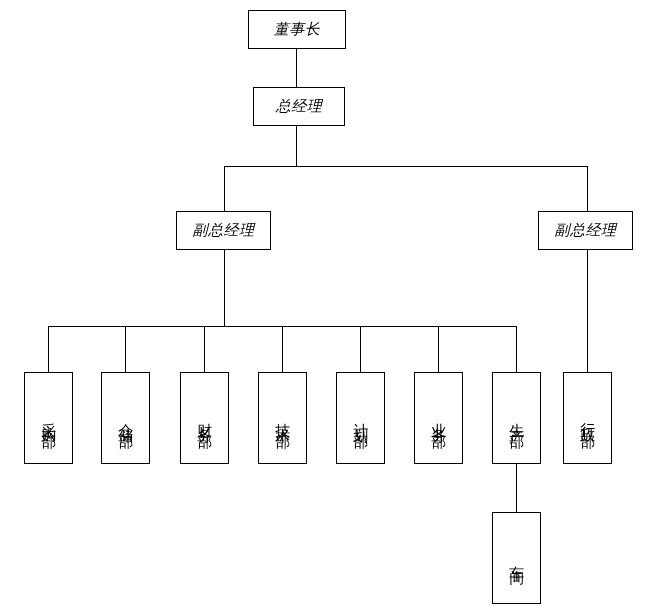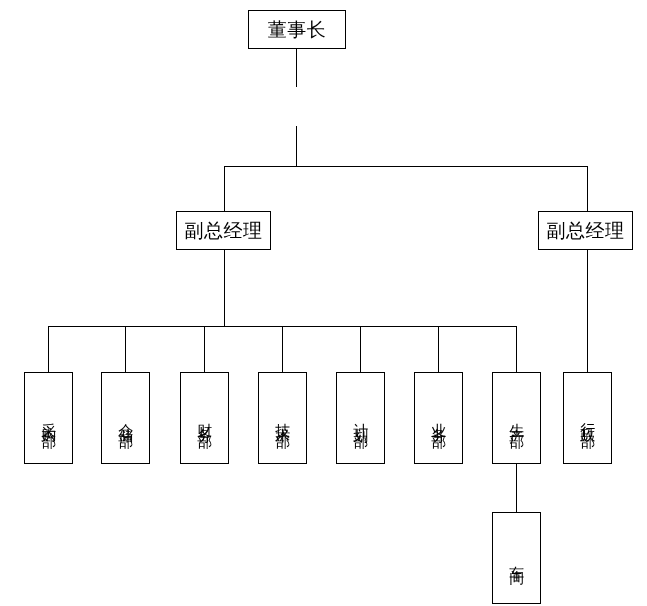--- a/index.html
+++ b/index.html
@@ -29,22 +29,23 @@
     color: #000000;
   }
   .node-label {
     display: block;
     text-align: center;
     line-height: 1.22;
     letter-spacing: 0.5px;
   }
   
   .node.horiz .node-label {
-    font-size: 19px;
+    font-size: 15px;
     white-space: nowrap;
+    font-style: italic;
   }
   
   .node.vert .node-label {
     font-size: 15px;
     writing-mode: vertical-rl;
     text-orientation: upright;
     line-height: 1.35;
     letter-spacing: 5px;
   }
   .line {
@@ -77,20 +78,23 @@
   <div class="line v" style="left:516px; top:326px; height:46px;"></div>
 
   <div class="line v" style="left:587px; top:250px; height:122px;"></div>
 
   <div class="line v" style="left:516px; top:464px; height:48px;"></div>
 
   <div class="node horiz" style="left:248px; top:10px; width:98px; height:39px;">
     <span class="node-label">董事长</span>
   </div>
 
+  <div class="node horiz" style="left:253px; top:87px; width:92px; height:39px;">
+    <span class="node-label">总经理</span>
+  </div>
 
   <div class="node horiz" style="left:176px; top:211px; width:95px; height:39px;">
     <span class="node-label">副总经理</span>
   </div>
 
   <div class="node horiz" style="left:538px; top:211px; width:95px; height:39px;">
     <span class="node-label">副总经理</span>
   </div>
 
   <div class="node vert" style="left:24px; top:372px; width:49px; height:92px;">

